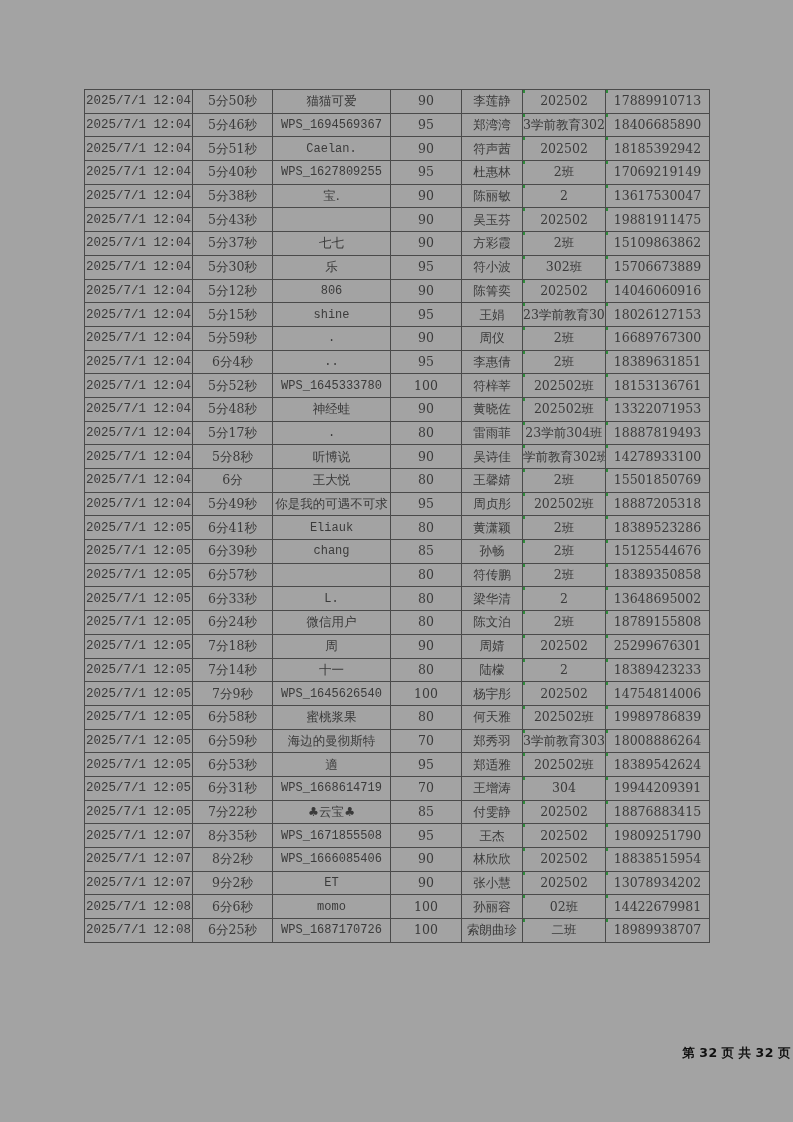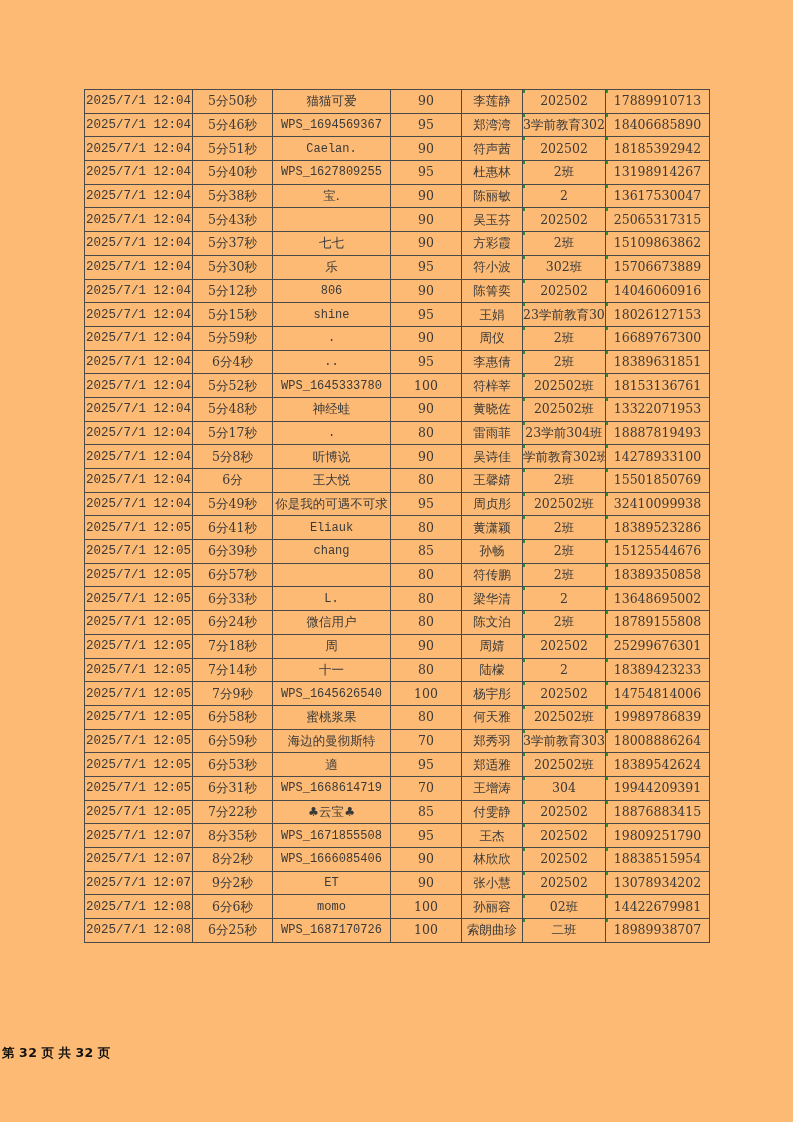--- a/index.html
+++ b/index.html
@@ -12,21 +12,21 @@
       height: 1122px;
       position: relative;
       overflow: hidden;
       font-family: "DejaVu Serif", "Liberation Serif", serif;
       color: #333333;
     }
     .page {
       position: absolute;
       left: 0; top: 0;
       width: 793px; height: 1122px;
-      background: #fdba74;
+      background: #a3a3a3;
     }
     table.records {
       position: absolute;
       left: 84px;
       top: 89px;
       border-collapse: collapse;
       table-layout: fixed;
       width: 625px;
     }
     table.records td {
@@ -56,21 +56,21 @@
     col.w-nick { width: 118px; }
     col.w-score { width: 71px; }
     col.w-name { width: 61px; }
     col.w-class { width: 83px; }
     col.w-phone { width: 104px; }
     .footer {
       position: absolute;
       left: 0;
       width: 793px;
       top: 1045px;
-      text-align: left;
+      text-align: right;
       font-family: "DejaVu Sans", "Liberation Sans", sans-serif;
       font-weight: bold;
       font-size: 12.5px;
       color: #111111;
       letter-spacing: 0.5px;
     }
     .footer span { margin: 0 2px; }
   </style>
 </head>
 <body>
@@ -114,39 +114,39 @@
           <td class="c-class">202502</td>
           <td class="c-phone">18185392942</td>
         </tr>
         <tr>
           <td class="c-time">2025/7/1 12:04</td>
           <td class="c-dur">5分40秒</td>
           <td class="c-nick mono">WPS_1627809255</td>
           <td class="c-score">95</td>
           <td class="c-name">杜惠林</td>
           <td class="c-class">2班</td>
-          <td class="c-phone">13198914267</td>
+          <td class="c-phone">17069219149</td>
         </tr>
         <tr>
           <td class="c-time">2025/7/1 12:04</td>
           <td class="c-dur">5分38秒</td>
           <td class="c-nick">宝.</td>
           <td class="c-score">90</td>
           <td class="c-name">陈丽敏</td>
           <td class="c-class">2</td>
           <td class="c-phone">13617530047</td>
         </tr>
         <tr>
           <td class="c-time">2025/7/1 12:04</td>
           <td class="c-dur">5分43秒</td>
           <td class="c-nick"></td>
           <td class="c-score">90</td>
           <td class="c-name">吴玉芬</td>
           <td class="c-class">202502</td>
-          <td class="c-phone">25065317315</td>
+          <td class="c-phone">19881911475</td>
         </tr>
         <tr>
           <td class="c-time">2025/7/1 12:04</td>
           <td class="c-dur">5分37秒</td>
           <td class="c-nick">七七</td>
           <td class="c-score">90</td>
           <td class="c-name">方彩霞</td>
           <td class="c-class">2班</td>
           <td class="c-phone">15109863862</td>
         </tr>
@@ -240,21 +240,21 @@
           <td class="c-class">2班</td>
           <td class="c-phone">15501850769</td>
         </tr>
         <tr>
           <td class="c-time">2025/7/1 12:04</td>
           <td class="c-dur">5分49秒</td>
           <td class="c-nick">你是我的可遇不可求</td>
           <td class="c-score">95</td>
           <td class="c-name">周贞彤</td>
           <td class="c-class">202502班</td>
-          <td class="c-phone">32410099938</td>
+          <td class="c-phone">18887205318</td>
         </tr>
         <tr>
           <td class="c-time">2025/7/1 12:05</td>
           <td class="c-dur">6分41秒</td>
           <td class="c-nick mono">Eliauk</td>
           <td class="c-score">80</td>
           <td class="c-name">黄潇颖</td>
           <td class="c-class">2班</td>
           <td class="c-phone">18389523286</td>
         </tr>

